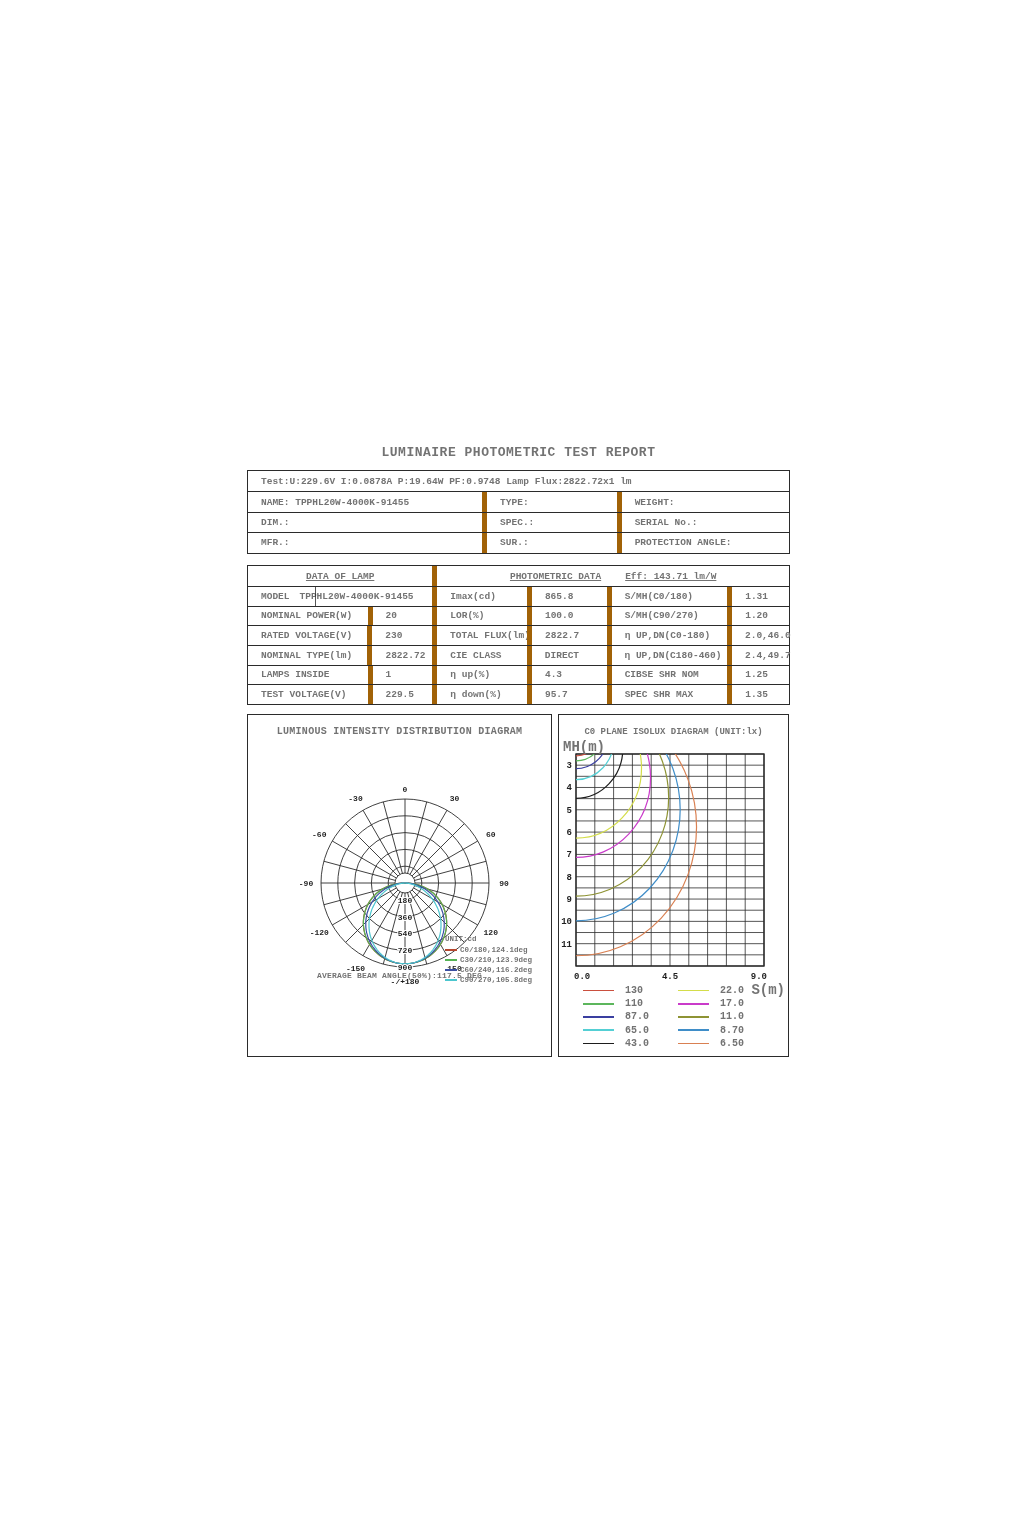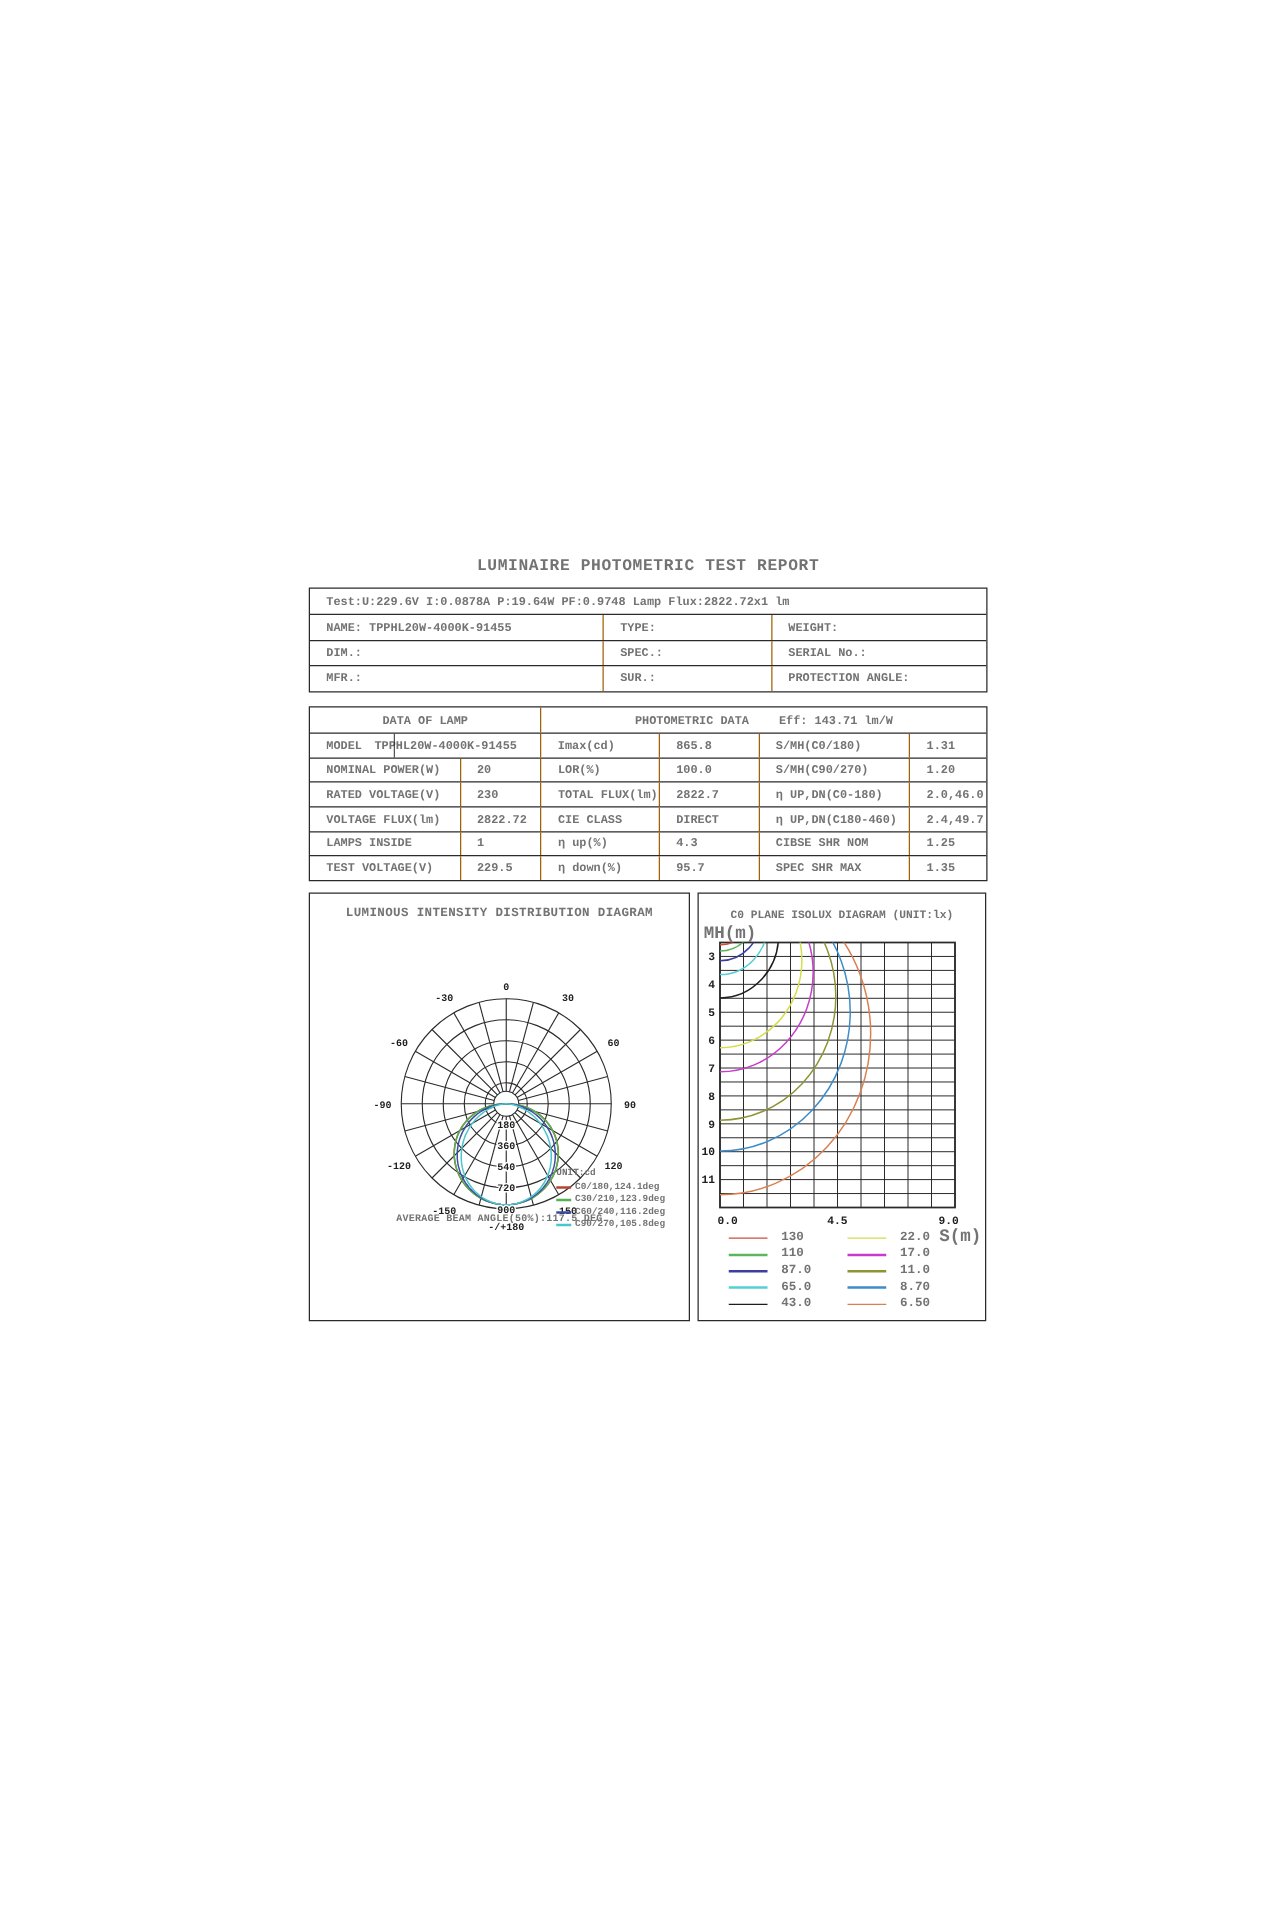--- a/index.html
+++ b/index.html
@@ -12,26 +12,26 @@
   .abs { position:absolute; }
   .doc-title {
     left:247px; top:445px; width:543px; text-align:center;
     font-size:13px; letter-spacing:0.5px;
   }
   
   .tbl { border:1.5px solid #2b2b2b; box-sizing:border-box; }
   .trow { display:flex; border-top:1px solid #2b2b2b; box-sizing:border-box; }
   .trow.first { border-top:none; }
   .tcell {
-    box-sizing:border-box; border-left:1px solid #a16207;
+    box-sizing:border-box; border-left:5px solid #a16207;
     display:flex; align-items:center; padding-left:13px;
     font-size:9.5px; white-space:nowrap; overflow:visible;
   }
   .tcell.nol { border-left:none; }
-  .tcell.ctr { justify-content:center; padding-left:0; }
+  .tcell.ctr { justify-content:center; padding-left:0;text-decoration:underline; }
   #t1 { left:247px; top:470px; width:543px; }
   #t1 .trow { height:20.4px; }
   #t2 { left:247px; top:565px; width:543px; }
   #t2 .hrow { height:20px; }
   #t2 .drow { height:19.66px; }
   .model-cell { position:relative; }
   .model-stray {
     position:absolute; left:67px; top:0; width:1px; height:100%;
     background:#2b2b2b; opacity:0.8;
   }
@@ -122,21 +122,21 @@
     </div>
     <div class="trow drow">
       <div class="tcell nol" style="width:120px">RATED VOLTAGE(V)</div>
       <div class="tcell" style="width:65px">230</div>
       <div class="tcell" style="width:95px">TOTAL FLUX(lm)</div>
       <div class="tcell" style="width:80px">2822.7</div>
       <div class="tcell" style="width:121px">η UP,DN(C0-180)</div>
       <div class="tcell" style="width:62px">2.0,46.0</div>
     </div>
     <div class="trow drow">
-      <div class="tcell nol" style="width:120px">VOLTAGE FLUX(lm)</div>
+      <div class="tcell nol" style="width:120px">NOMINAL TYPE(lm)</div>
       <div class="tcell" style="width:65px">2822.72</div>
       <div class="tcell" style="width:95px">CIE CLASS</div>
       <div class="tcell" style="width:80px">DIRECT</div>
       <div class="tcell" style="width:121px">η UP,DN(C180-460)</div>
       <div class="tcell" style="width:62px">2.4,49.7</div>
     </div>
     <div class="trow drow">
       <div class="tcell nol" style="width:120px">LAMPS INSIDE</div>
       <div class="tcell" style="width:65px">1</div>
       <div class="tcell" style="width:95px">η up(%)</div>

